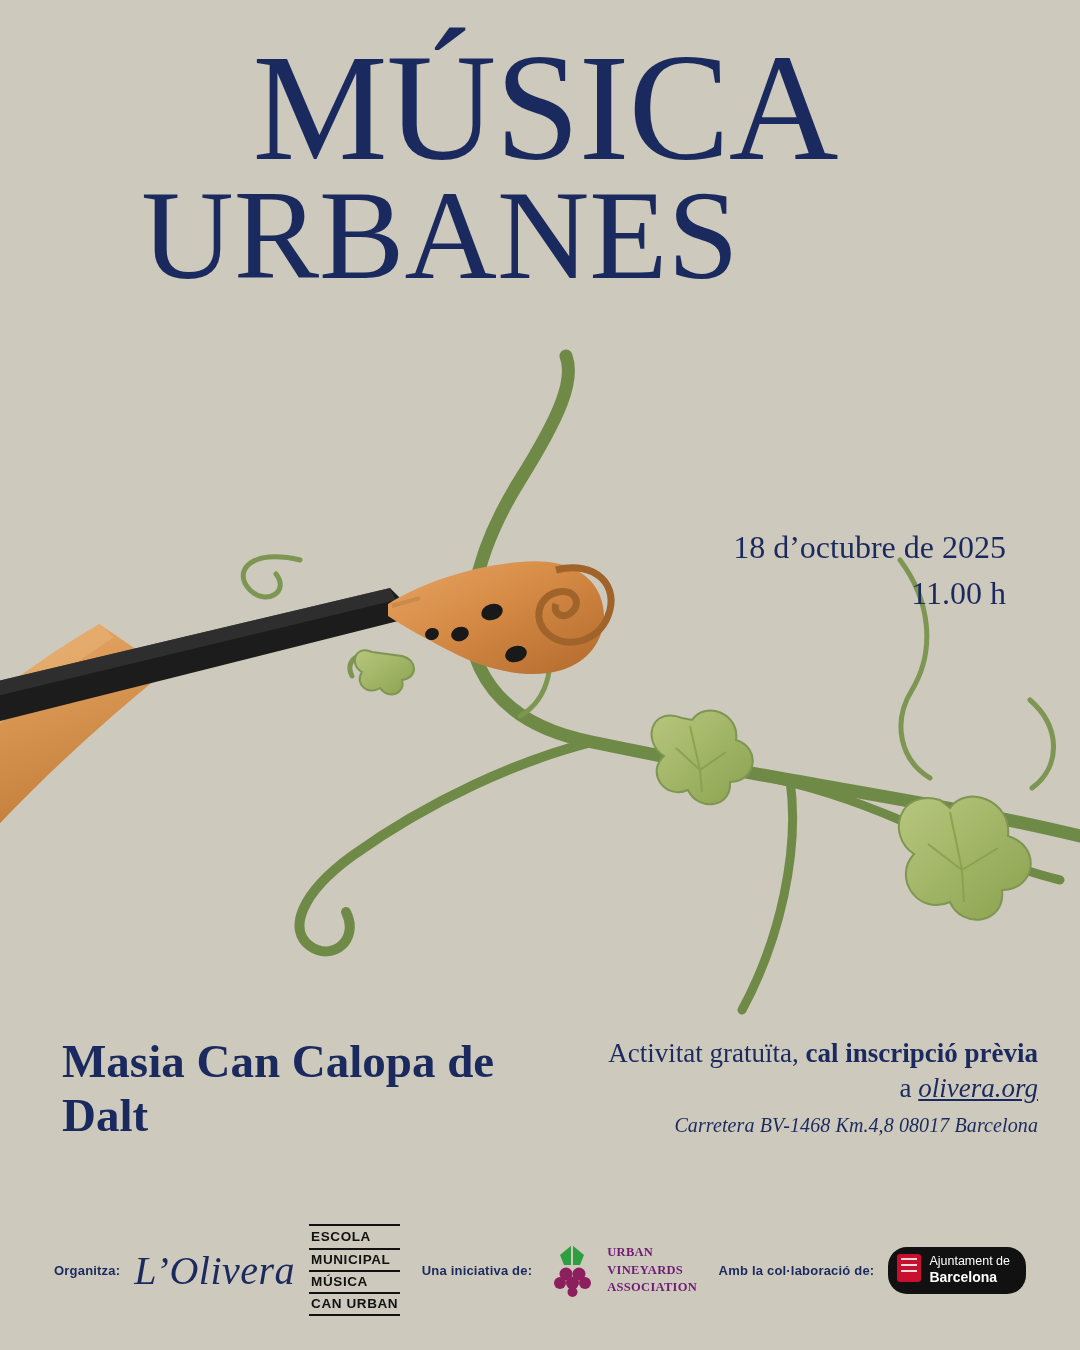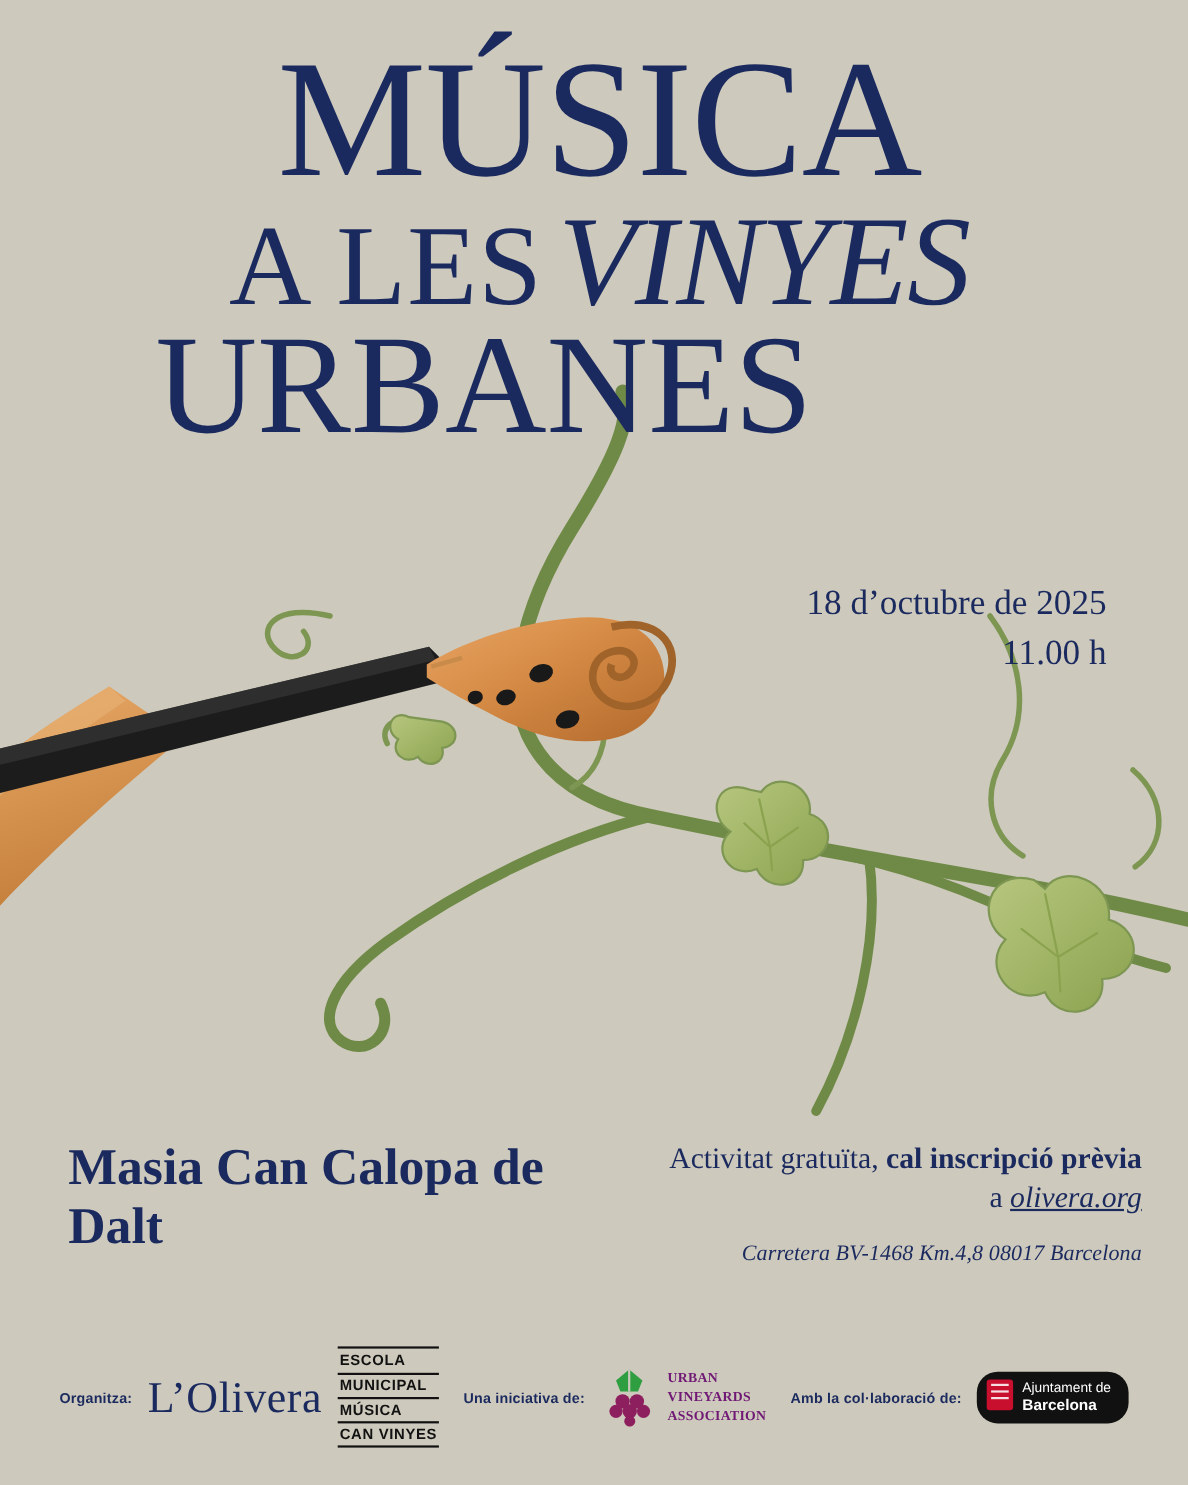--- a/index.html
+++ b/index.html
@@ -78,21 +78,21 @@
     top:1036px;
     width:430px;
     color:#1b2a5e;
     text-align:right;
     font-size:27px;
     line-height:1.28;
   }
   .info .b { font-weight:bold;margin-top:12px; }
   .info .it { font-style:italic;text-decoration:underline; }
   .addr {
-    margin-top:22px;
+    margin-top:8px;
     font-style:italic;
     font-size:20px;
     letter-spacing:0.1px;
   }
 
   
   .footer {
     position:absolute;
     left:0; right:0; bottom:34px;
     display:flex;
@@ -107,20 +107,21 @@
     font-size:13px;
     font-weight:bold;
     color:#1b2a5e;
     letter-spacing:0.2px;
   }
   .logo-olivera {
     font-family:"Liberation Serif", serif;
     font-size:40px;
     color:#1b2a5e;
     letter-spacing:0.5px;
+    font-style:italic;
   }
   .logo-escola {
     font-family:"Liberation Sans", sans-serif;
     font-size:13.5px;
     font-weight:bold;
     color:#111;
     line-height:1.42;
     letter-spacing:0.6px;
   }
   .logo-escola div { border-bottom:2px solid #111; padding:0 2px 1px 2px; }
@@ -234,24 +235,20 @@
       <ellipse cx="492" cy="612" rx="11" ry="8" transform="rotate(-18 492 612)" fill="#191919"></ellipse>
       <ellipse cx="516" cy="654" rx="11" ry="8" transform="rotate(-18 516 654)" fill="#191919"></ellipse>
       <ellipse cx="460" cy="634" rx="9" ry="7" transform="rotate(-18 460 634)" fill="#191919"></ellipse>
       <ellipse cx="432" cy="634" rx="7" ry="6" transform="rotate(-18 432 634)" fill="#191919"></ellipse>
       <path d="M392 606 L 420 598" stroke="#c98b4a" stroke-width="4"></path>
     </g>
   </svg>
 
   <div class="title-block">
     <div class="t-line1">MÚSICA</div>
-    <div class="t-line2">
-      <span class="t-ales">A LES</span>
-      <span class="t-vinyes">VINYES</span>
-    </div>
     <div class="t-line3">URBANES</div>
   </div>
 
   <div class="date-block">
     <div>18 d’octubre de 2025</div>
     <div>11.00 h</div>
   </div>
 
   <div class="venue">Masia Can Calopa de Dalt</div>
 
@@ -267,21 +264,21 @@
 
   <div class="footer">
 
     <div class="f-group">
       <span class="f-label">Organitza:</span>
       <span class="logo-olivera">L’Olivera</span>
       <span class="logo-escola">
         <div>ESCOLA</div>
         <div>MUNICIPAL</div>
         <div>MÚSICA</div>
-        <div>CAN VINYES</div>
+        <div>CAN URBAN</div>
       </span>
     </div>
 
     <div class="spacer"></div>
 
     <div class="f-group">
       <span class="f-label">Una iniciativa de:</span>
       <span class="uva-wrap">
         <svg width="52" height="54" viewBox="0 0 52 54">
           <path d="M26 2 L38 12 L34 22 L18 22 L14 12 Z" fill="#2f9e41"></path>

